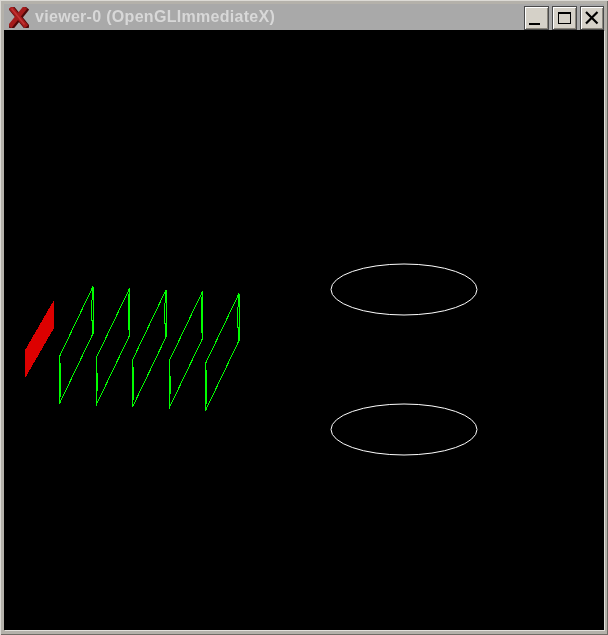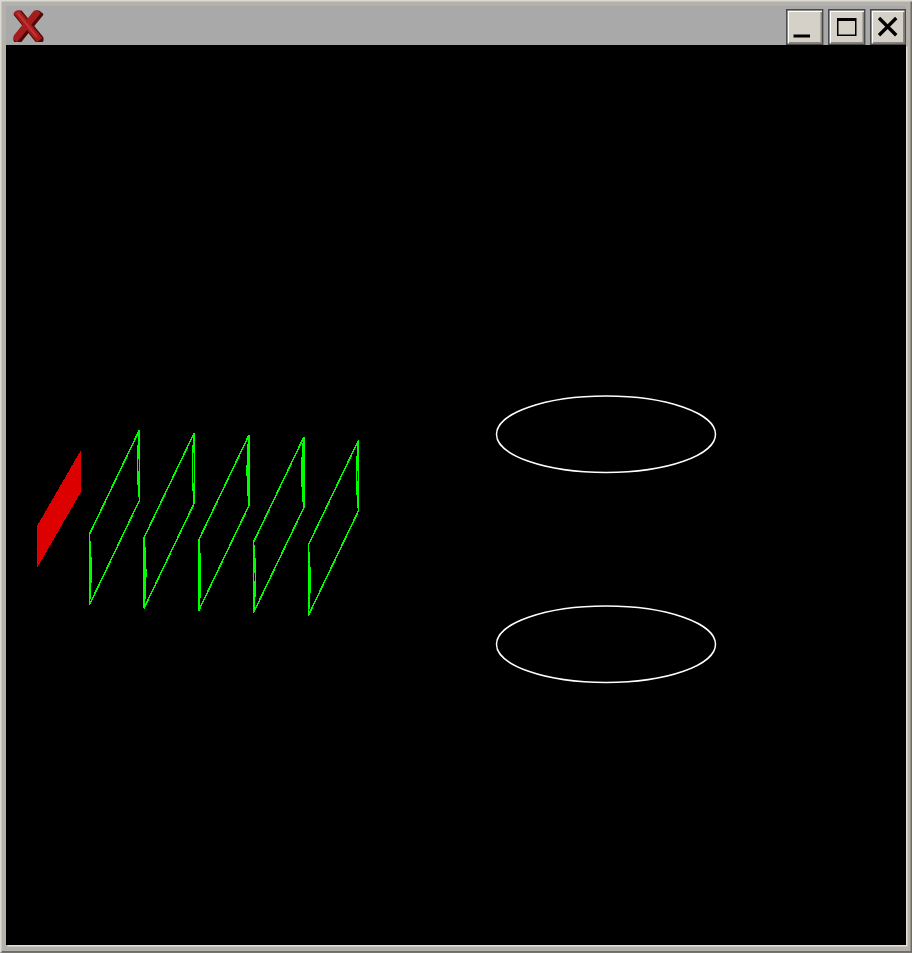--- a/index.html
+++ b/index.html
@@ -63,20 +63,21 @@
     <svg class="app-icon" viewBox="0 0 20 21">
       <g stroke-linecap="square">
         <path d="M4,3 L17,19" stroke="#4f0808" stroke-width="6" fill="none"></path>
         <path d="M16,3 L3,19" stroke="#4f0808" stroke-width="6" fill="none"></path>
         <path d="M3,2 L16,18" stroke="#a51c1c" stroke-width="4.5" fill="none"></path>
         <path d="M15,2 L2,18" stroke="#a51c1c" stroke-width="4.5" fill="none"></path>
         <path d="M3,2 L15,17" stroke="#c23434" stroke-width="1.5" fill="none"></path>
       </g>
     </svg>
 
+    <span class="title-text">viewer-0 (OpenGLImmediateX)</span>
 
     <div class="win-buttons">
       <button class="wbtn">
         <span class="glyph-min"></span>
       </button>
       <button class="wbtn">
         <span class="glyph-max"></span>
       </button>
       <button class="wbtn close-btn">
         <svg class="glyph-close" width="14" height="14" viewBox="0 0 14 14">

